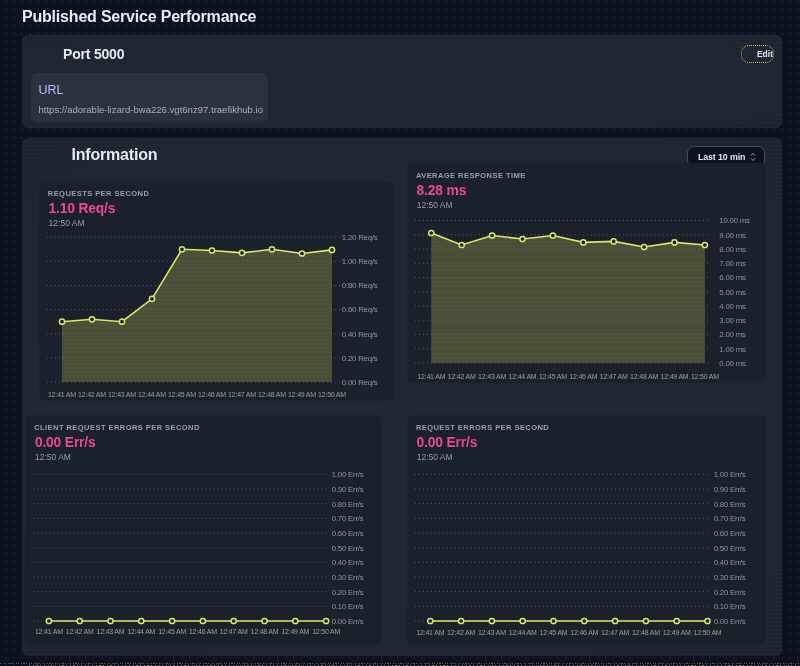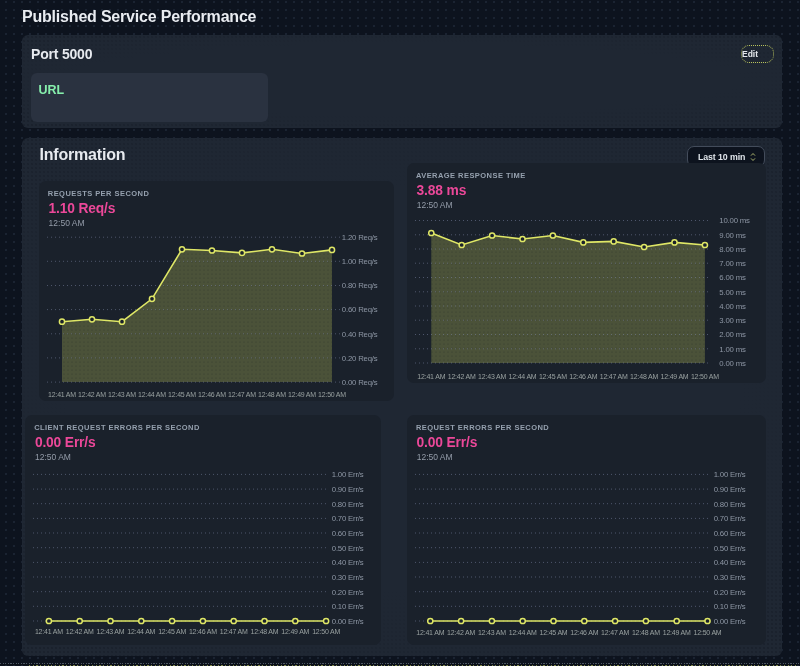--- a/index.html
+++ b/index.html
@@ -13,45 +13,46 @@
 }
 .h1 { position:absolute; left:22px; top:8px; font-size:16px; font-weight:bold; color:#e9ecf1; letter-spacing:-0.2px; }
 .card {
   position:absolute; left:22px; width:760px; border-radius:6px;
   background-color:#1f2733;
   background-image:
     radial-gradient(ellipse 80% 70% at 50% 48%, #1f2733 55%, rgba(31,39,51,0) 90%),
     radial-gradient(rgba(11,16,23,0.22) 1px, rgba(11,16,23,0) 1.1px);
   background-size:auto, 4px 4px;
 }
-.ctitle { position:absolute; font-weight:bold; color:#e7eaef; }
+.ctitle { position:absolute; font-weight:bold; color:#e7eaef;margin-left:32px; }
 .panel { position:absolute; background:#1a212b; border-radius:7px; }
 .ptitle { position:absolute; left:9.2px; top:7.9px; font-size:7.5px; font-weight:bold; letter-spacing:0.45px; color:#95a0ae; }
 .pvalue { position:absolute; left:9.9px; top:20px; font-size:13.8px; font-weight:bold; color:#ec4899; letter-spacing:-0.15px; }
 .ptime  { position:absolute; left:10px; top:36.7px; font-size:8.5px; color:#949ca9; }
 .editbtn {
   position:absolute; right:8px; top:9.5px; width:33px; height:18px;
   border:1px dotted #b9c35c; border-radius:8px; color:#e4e8ec;
-  font-size:8.5px; font-weight:bold; text-align:left; line-height:16.5px;
+  font-size:8.5px; font-weight:bold; text-align:right; line-height:16.5px;
 }
 .urlbox { position:absolute; left:8.5px; top:38px; width:237px; height:49px; background:#2a3240; border-radius:6px; }
 .select {
   position:absolute; left:665px; top:7.5px; width:78px; height:21.5px;
   background:#0d131e; border:1px solid #434c5b; border-radius:7px;
   color:#dfe4ea; font-size:8.8px; font-weight:bold; letter-spacing:-0.1px; line-height:20px; padding-left:10px;
 }
 </style></head>
 <body>
 <div class="h1">Published Service Performance</div>
 
 <div class="card" style="top:35px;height:92.5px">
   <div class="ctitle" style="left:9px;top:11px;font-size:14px;letter-spacing:-0.2px">Port 5000</div>
   <div class="editbtn">Edit</div>
   <div class="urlbox">
-    <div style="position:absolute;left:8px;top:10px;font-size:12.5px;font-weight:bold;color:#86efac">URL</div>
+    <div style="position:absolute;left:8px;top:10px;font-size:12.5px;font-weight:normal;color:#c4b5fd">URL</div>
+    <div style="position:absolute;left:8px;top:30.9px;font-size:9.55px;color:#a8b0bc">https://adorable-lizard-bwa226.vgt6nz97.traefikhub.io</div>
   </div>
 </div>
 
 <div class="card" style="top:138px;height:518px">
   <div class="ctitle" style="left:17.5px;top:8px;font-size:16px;letter-spacing:-0.2px">Information</div>
   <div class="select">Last 10 min
     <svg width="6" height="10" viewBox="0 0 6 10" style="position:absolute;right:8px;top:5.5px">
       <path d="M1,3.6 L3,1.5 L5,3.6" fill="none" stroke="#a8b06c" stroke-width="1"></path>
       <path d="M1,6.4 L3,8.5 L5,6.4" fill="none" stroke="#a8b06c" stroke-width="1"></path>
     </svg>
@@ -101,21 +102,21 @@
         <text x="143.0" y="216" font-size="7" letter-spacing="-0.2" fill="#99a1a0" text-anchor="middle" font-family="Liberation Sans, sans-serif">12:45 AM</text>
         <text x="173.0" y="216" font-size="7" letter-spacing="-0.2" fill="#99a1a0" text-anchor="middle" font-family="Liberation Sans, sans-serif">12:46 AM</text>
         <text x="203.0" y="216" font-size="7" letter-spacing="-0.2" fill="#99a1a0" text-anchor="middle" font-family="Liberation Sans, sans-serif">12:47 AM</text>
         <text x="233.0" y="216" font-size="7" letter-spacing="-0.2" fill="#99a1a0" text-anchor="middle" font-family="Liberation Sans, sans-serif">12:48 AM</text>
         <text x="263.0" y="216" font-size="7" letter-spacing="-0.2" fill="#99a1a0" text-anchor="middle" font-family="Liberation Sans, sans-serif">12:49 AM</text>
         <text x="293.0" y="216" font-size="7" letter-spacing="-0.2" fill="#99a1a0" text-anchor="middle" font-family="Liberation Sans, sans-serif">12:50 AM</text>
       </svg>
 </div>
   <div class="panel" style="left:384.7px;top:25px;width:359px;height:220px">
 <div class="ptitle">AVERAGE RESPONSE TIME</div>
-<div class="pvalue">3.88 ms</div>
+<div class="pvalue">8.28 ms</div>
 <div class="ptime">12:50 AM</div>
 <svg width="359" height="220" viewBox="0 0 359 220" style="position:absolute;left:0;top:0">
         <defs>
           <pattern id="p2" width="4" height="4" patternUnits="userSpaceOnUse">
             <rect width="4" height="4" fill="none"></rect>
             <circle cx="1" cy="1" r="0.6" fill="rgba(15,20,28,0.4)"></circle>
           </pattern>
         </defs>
         <path d="M24.3,70.0 L54.7,82.0 L85.1,72.5 L115.5,76.0 L145.9,72.5 L176.3,79.4 L206.7,78.4 L237.1,84.0 L267.5,79.4 L297.9,82.0 L297.9,200.0 L24.3,200.0 Z" fill="rgba(223,231,101,0.25)"></path>
         <path d="M24.3,70.0 L54.7,82.0 L85.1,72.5 L115.5,76.0 L145.9,72.5 L176.3,79.4 L206.7,78.4 L237.1,84.0 L267.5,79.4 L297.9,82.0 L297.9,200.0 L24.3,200.0 Z" fill="url(#p2)"></path>

